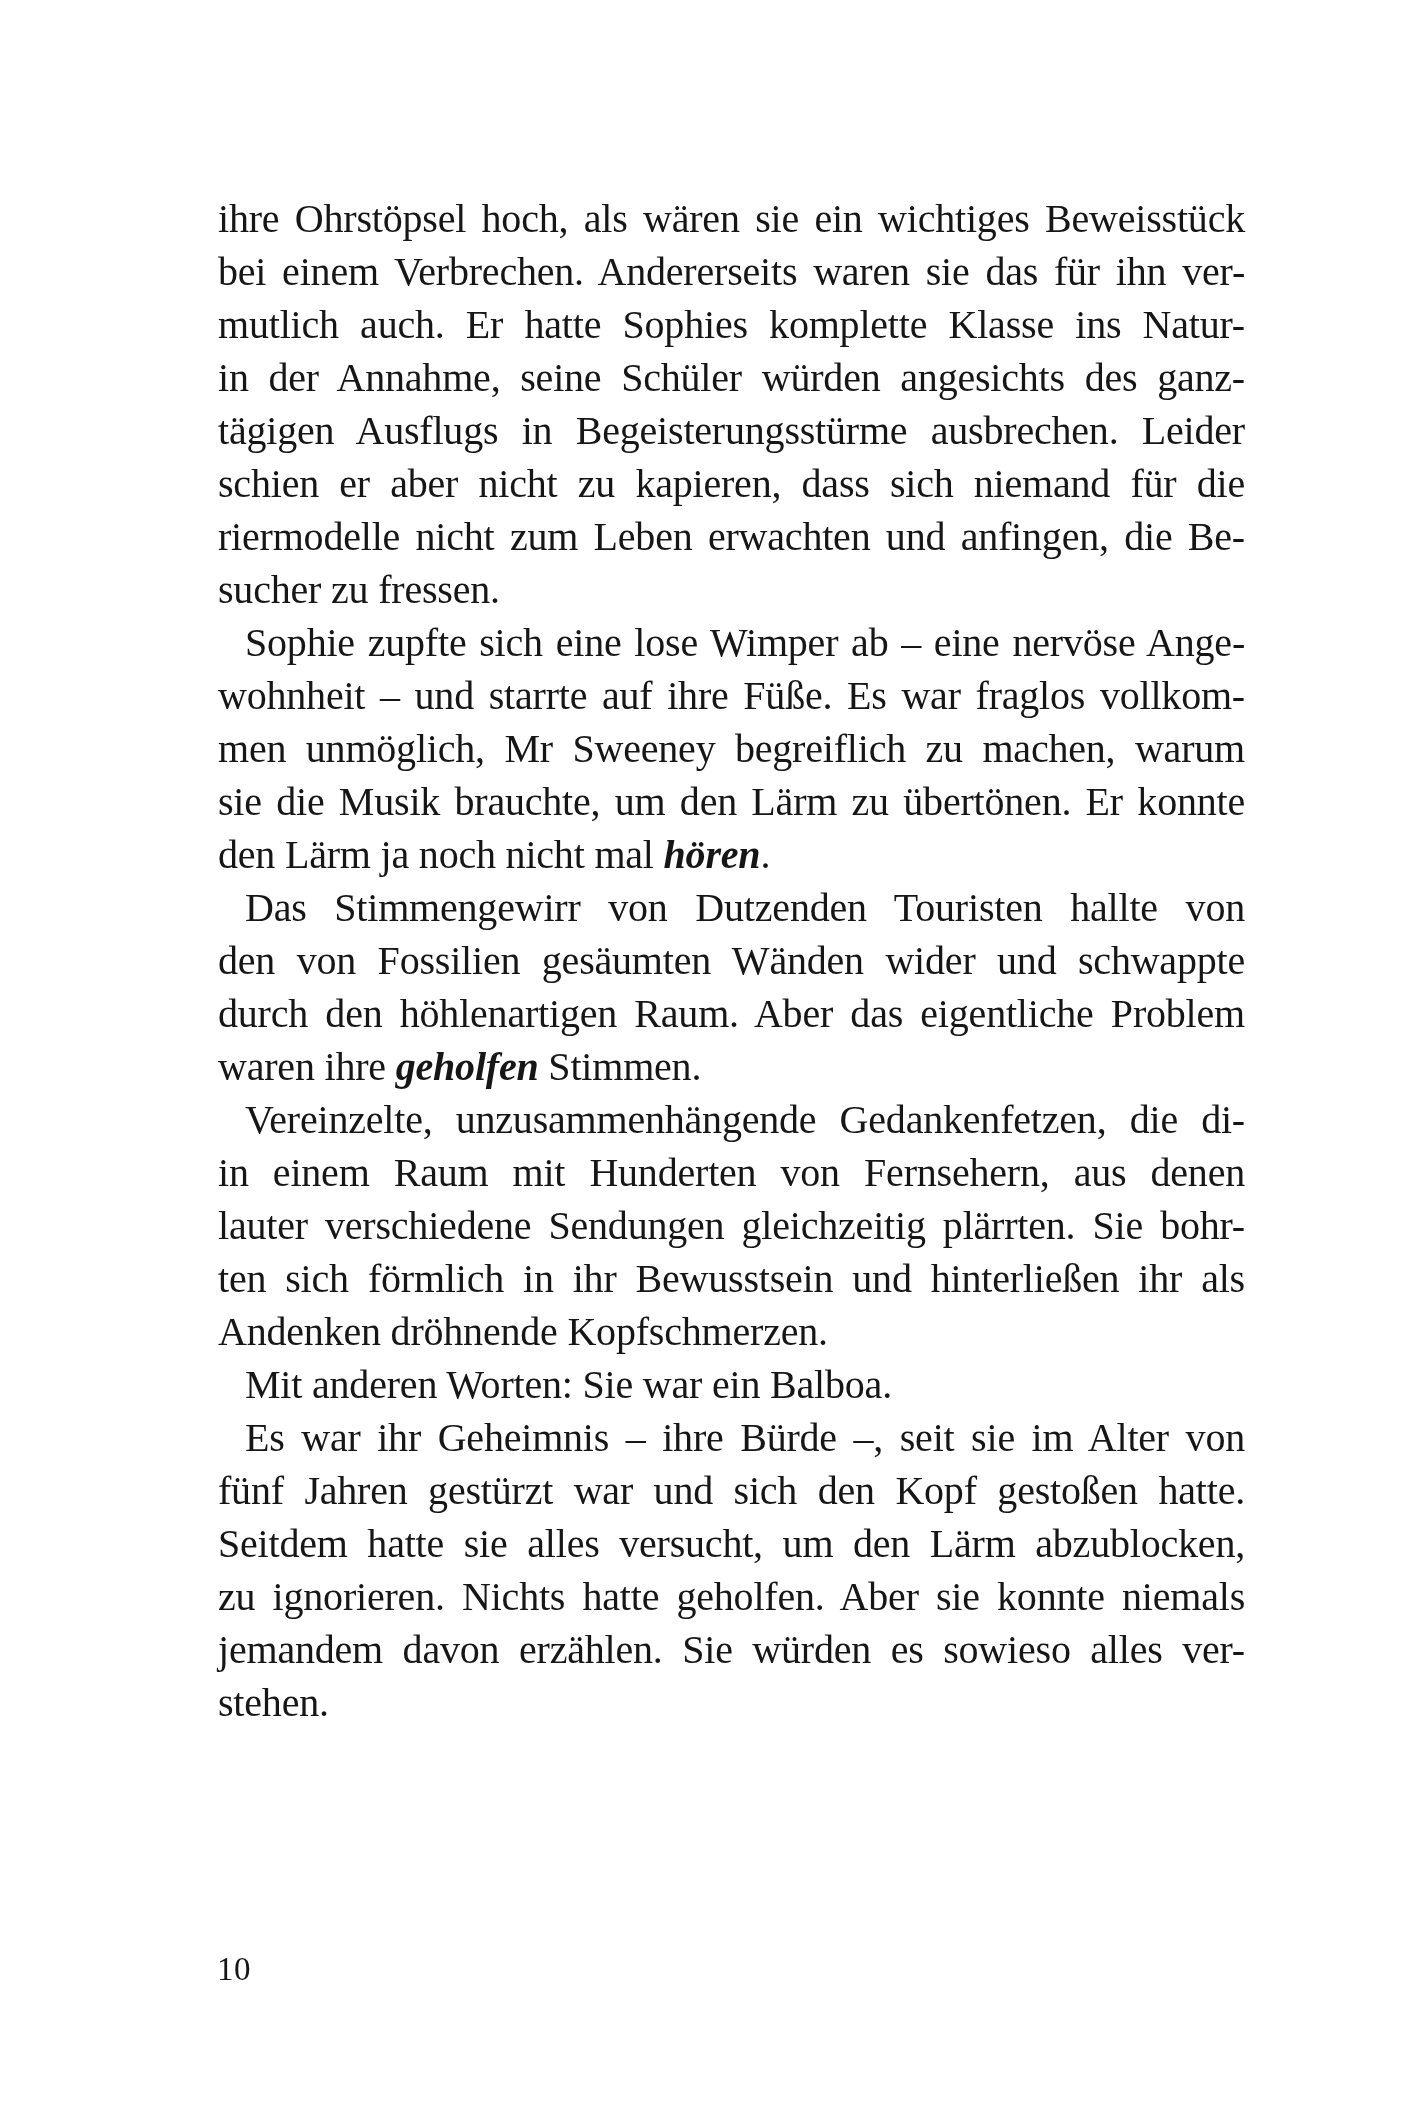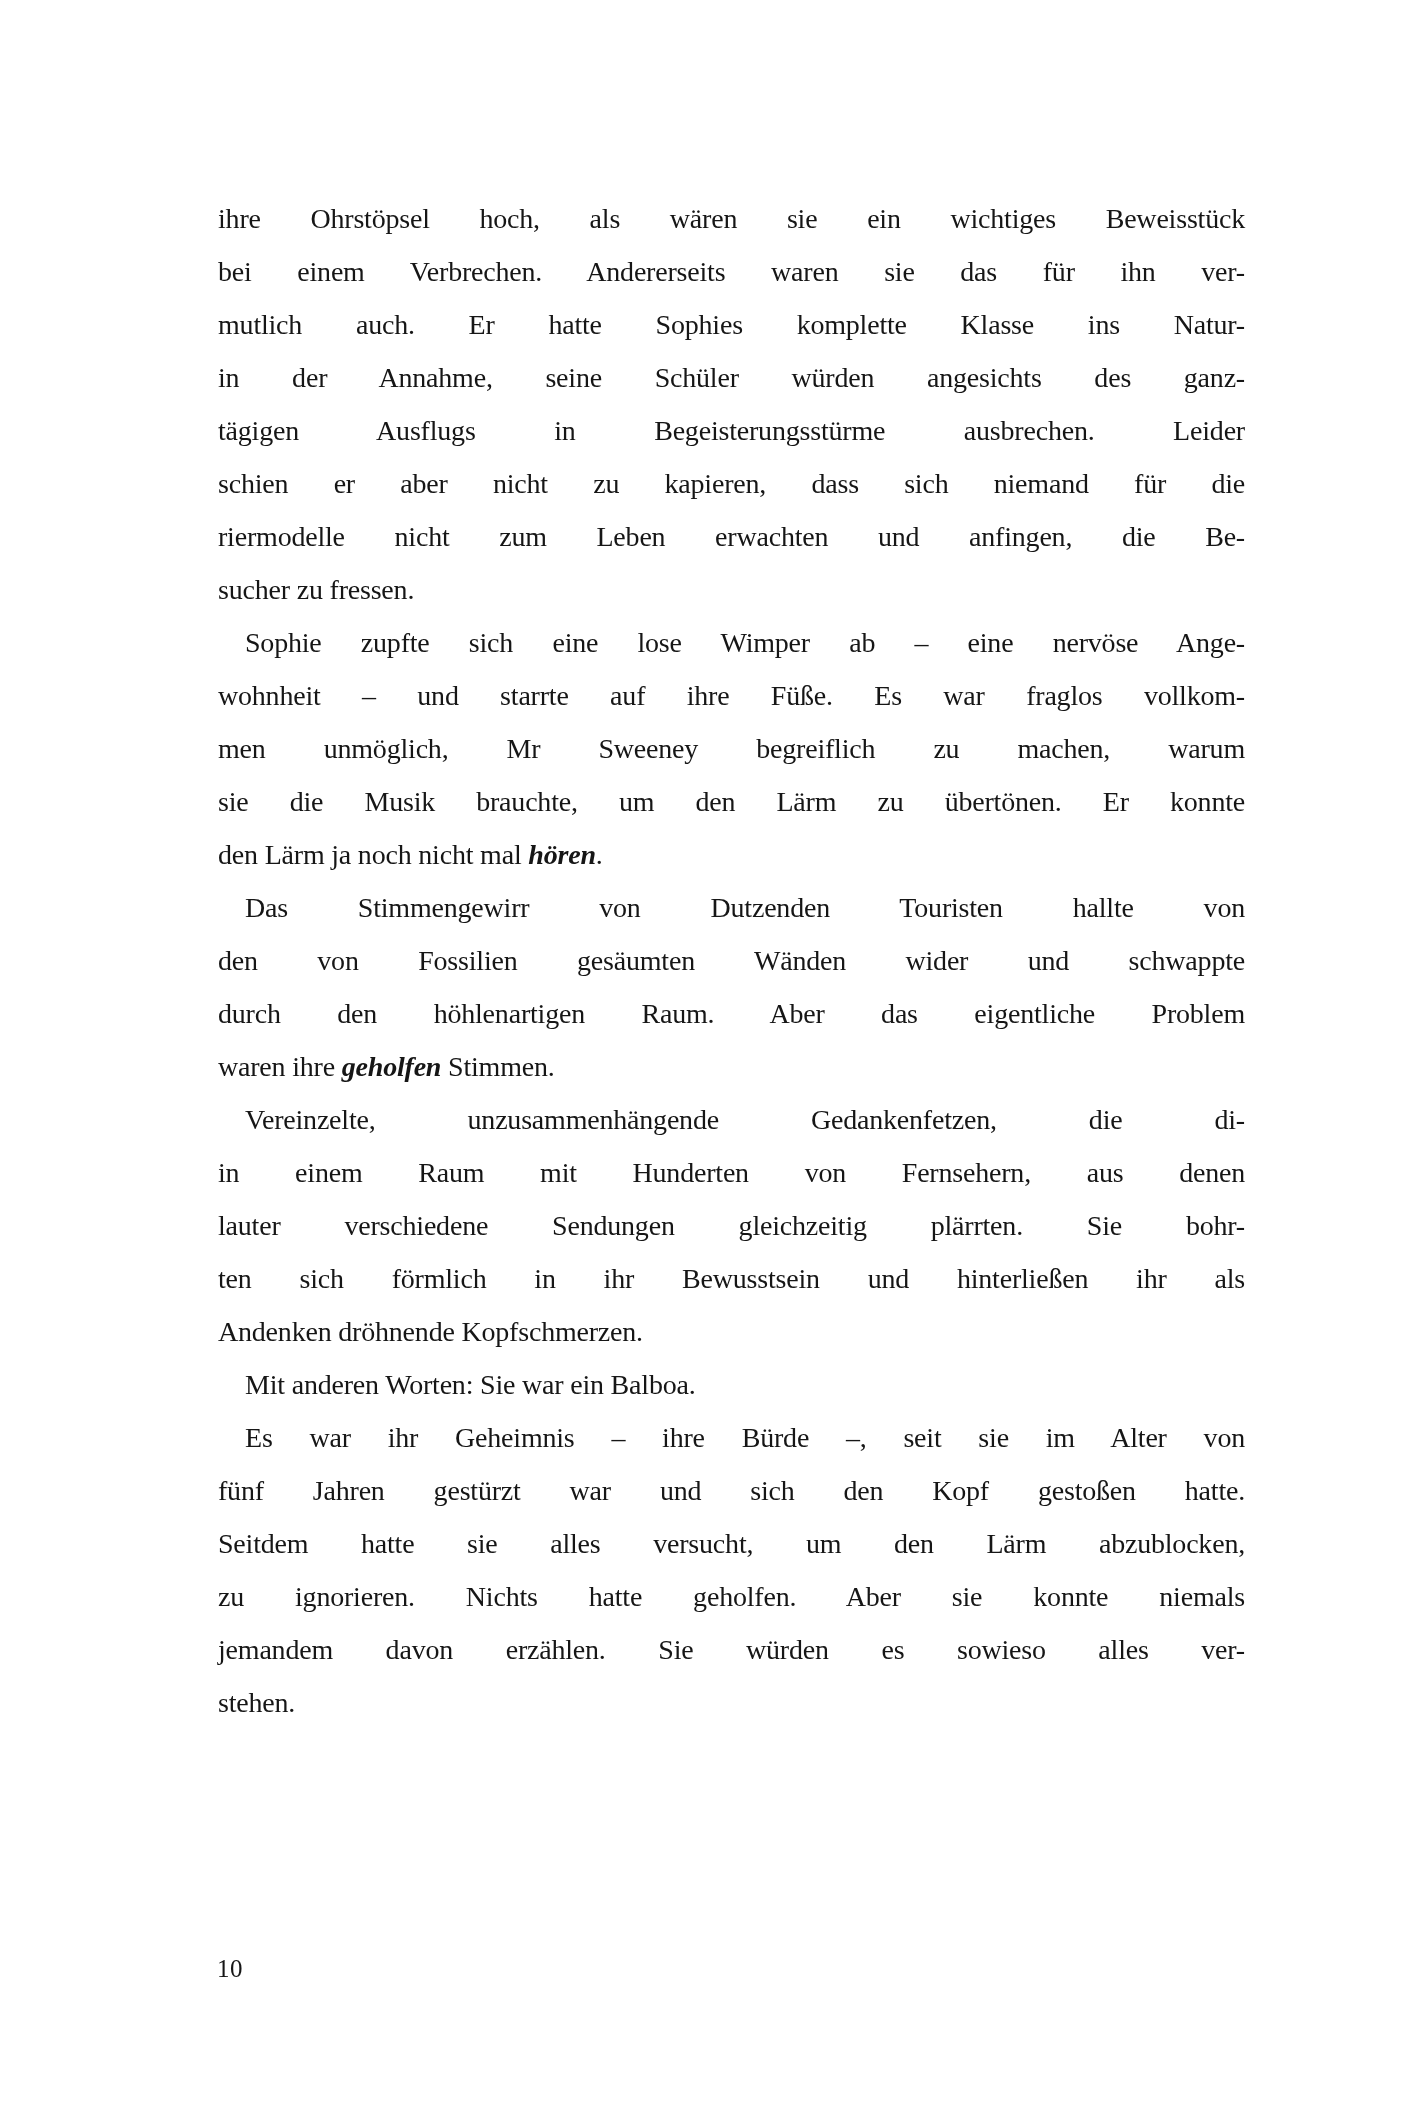--- a/index.html
+++ b/index.html
@@ -19,21 +19,21 @@
     position: absolute;
     inset: 0;
   }
   .text-block {
     position: absolute;
     left: 218px;
     top: 192px;
     width: 1027px;
   }
   .line {
-    font-size: 28px;
+    font-size: 40px;
     line-height: 53px;
     height: 53px;
     letter-spacing: -0.2px;
     text-align: justify;
     text-align-last: justify;
     box-sizing: border-box;
     white-space: nowrap;
   }
   .line.indent {
     padding-left: 27px;
@@ -42,21 +42,21 @@
     text-align-last: left;
   }
   .line i {
     font-style: italic;
     font-weight: bold;
   }
   .page-number {
     position: absolute;
     left: 217px;
     top: 1949px;
-    font-size: 25px;
+    font-size: 33px;
     line-height: 40px;
     letter-spacing: 0.5px;
   }
 </style>
 </head>
 <body style="--text-color: #161616; --page-bg: #ffffff;">
 
 <div class="book-page">
   <main class="text-block" id="text-block">
       <div class="line">ihre Ohrstöpsel hoch, als wären sie ein wichtiges Beweisstück</div>

